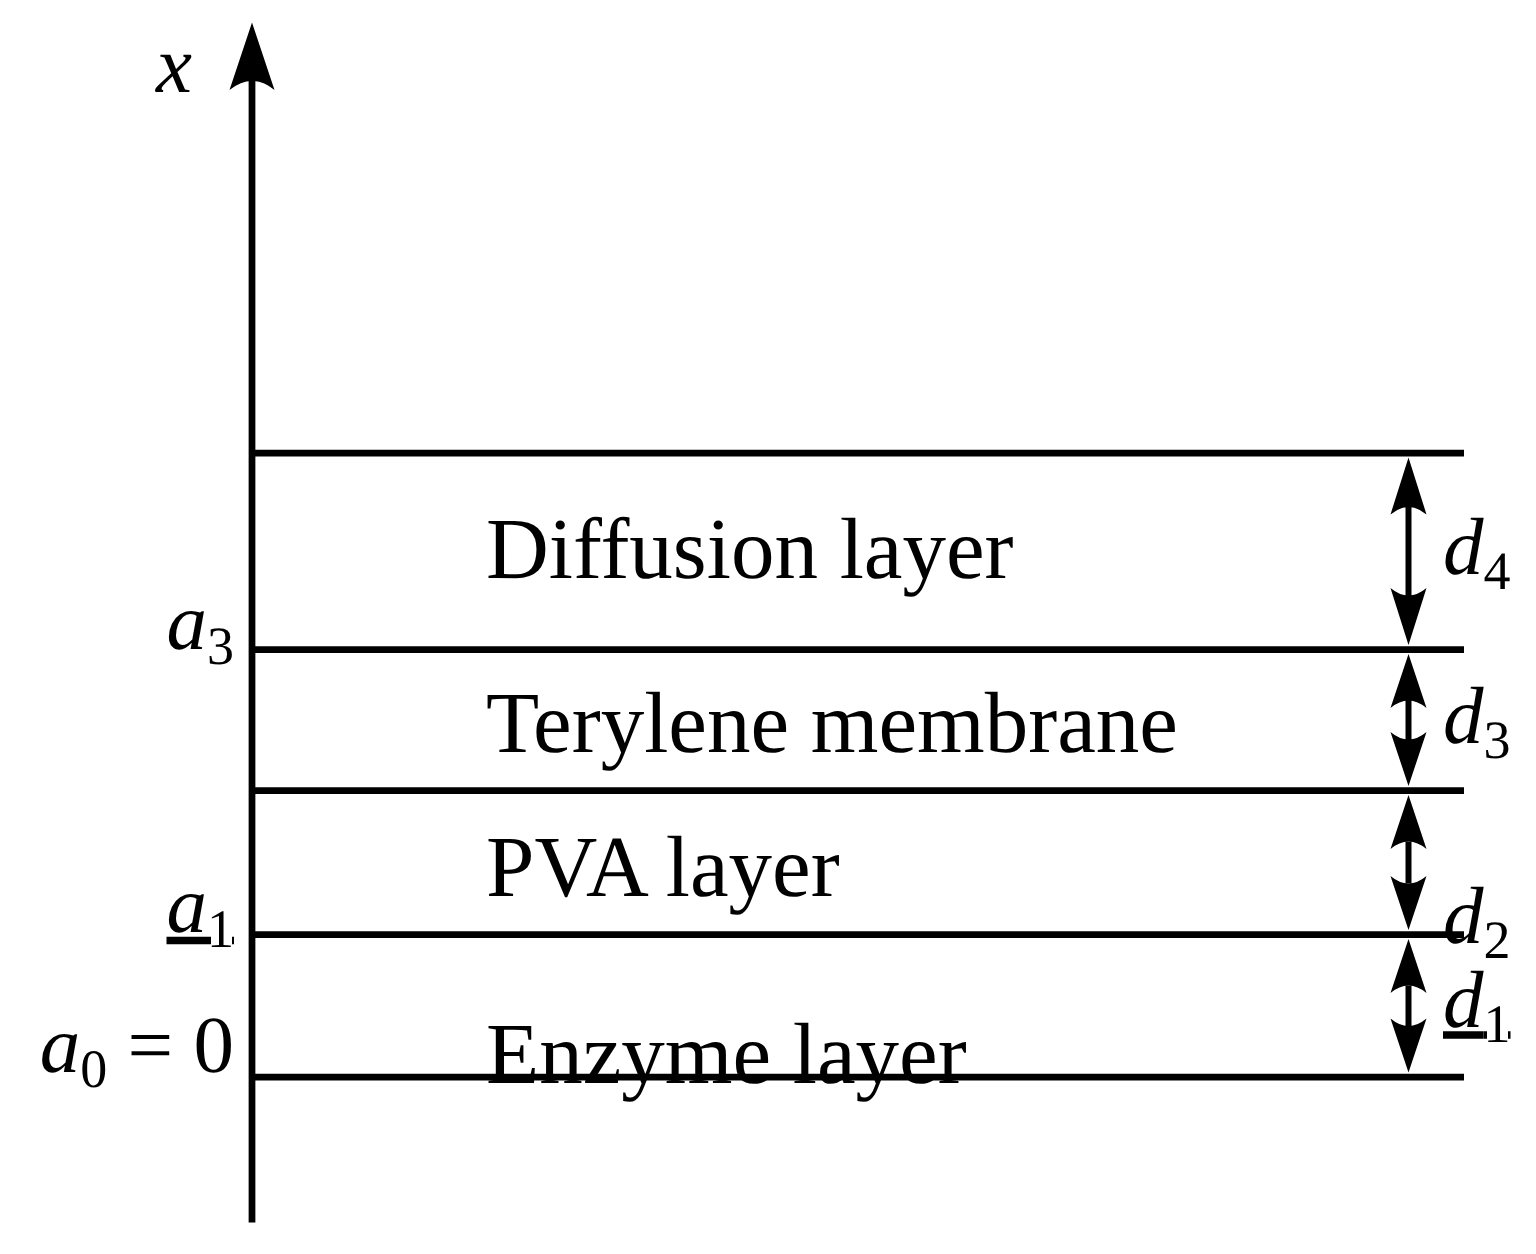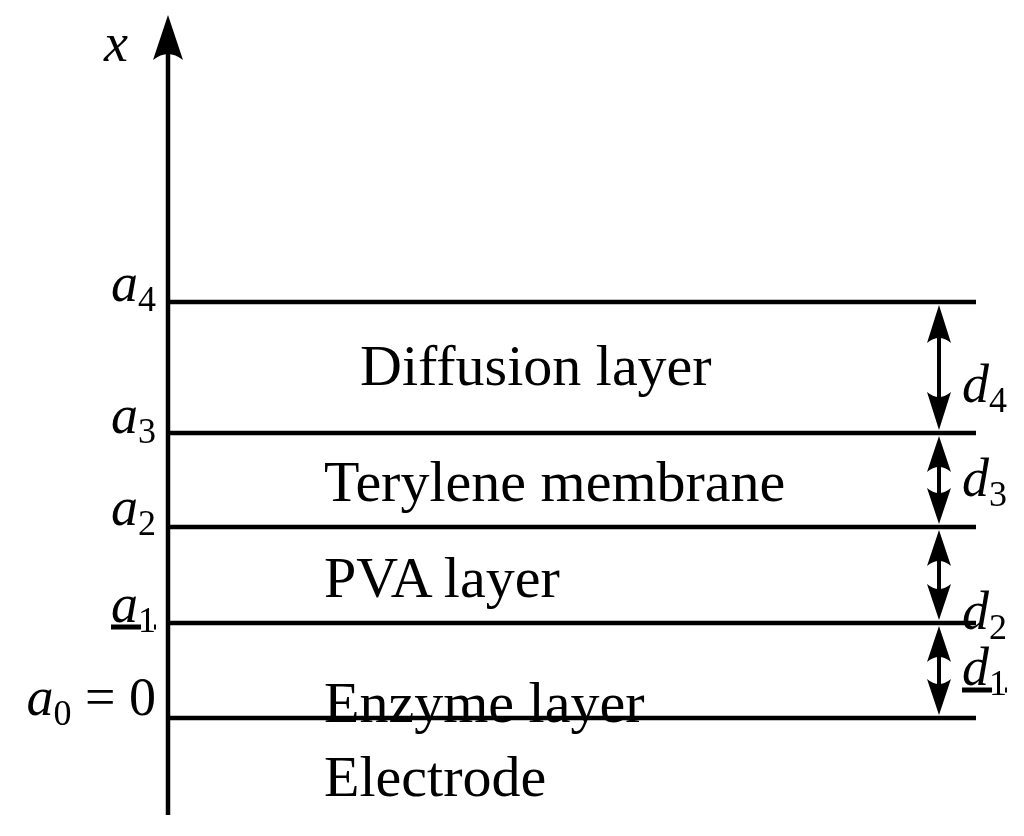--- a/index.html
+++ b/index.html
@@ -105,43 +105,36 @@
       <line x1="939" y1="657" x2="939" y2="684" stroke="#000" stroke-width="4"></line>
       <path d="M939,626 L951,662 Q939,652 927,662 Z" fill="#000"></path>
       <path d="M939,715 L951,679 Q939,689 927,679 Z" fill="#000"></path>
     </g>
   </svg>
 
   <div id="axis-title" class="math-label">
     <span class="math-base">x</span>
   </div>
 
-  <div class="region-label" style="top:366px;margin-left:36px;">Diffusion layer</div>
+  <div class="region-label" style="top:366px;">Diffusion layer</div>
   <div class="region-label" style="top:482px;">Terylene membrane</div>
   <div class="region-label" style="top:578px;">PVA layer</div>
   <div class="region-label" style="top:703px;">Enzyme layer</div>
-  <div class="region-label" style="top:777px;">Electrode</div>
 
-  <div class="math-label boundary-label" style="top:286px;">
-    <span class="math-base">a</span><span class="math-sub">4</span><span class="math-suffix"></span>
-  </div>
   <div class="math-label boundary-label" style="top:418px;">
     <span class="math-base">a</span><span class="math-sub">3</span><span class="math-suffix"></span>
-  </div>
-  <div class="math-label boundary-label" style="top:510px;">
-    <span class="math-base">a</span><span class="math-sub">2</span><span class="math-suffix"></span>
   </div>
   <div class="math-label boundary-label" style="top:607px;text-decoration:underline;">
     <span class="math-base">a</span><span class="math-sub">1</span><span class="math-suffix"></span>
   </div>
   <div class="math-label boundary-label" style="top:700px;">
     <span class="math-base">a</span><span class="math-sub">0</span><span class="math-suffix"> = 0</span>
   </div>
 
-  <div class="math-label thickness-label" style="top:368px;margin-top:19px;">
+  <div class="math-label thickness-label" style="top:368px;">
     <span class="math-base">d</span><span class="math-sub">4</span>
   </div>
   <div class="math-label thickness-label" style="top:481px;">
     <span class="math-base">d</span><span class="math-sub">3</span>
   </div>
   <div class="math-label thickness-label" style="top:578px;margin-top:36px;">
     <span class="math-base">d</span><span class="math-sub">2</span>
   </div>
   <div class="math-label thickness-label" style="top:670px;text-decoration:underline;">
     <span class="math-base">d</span><span class="math-sub">1</span>

